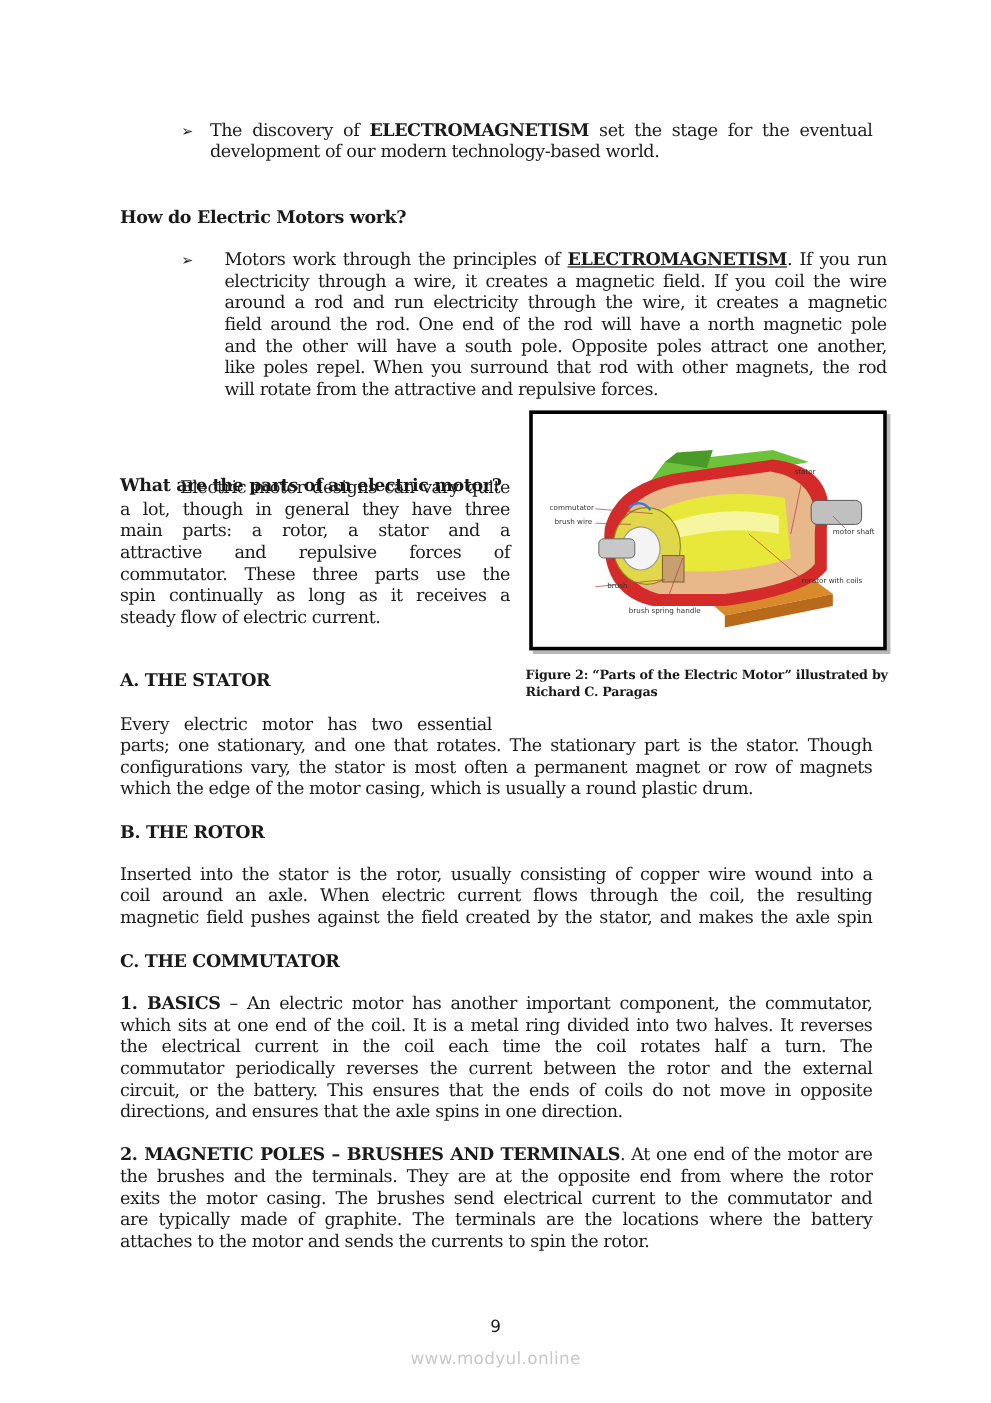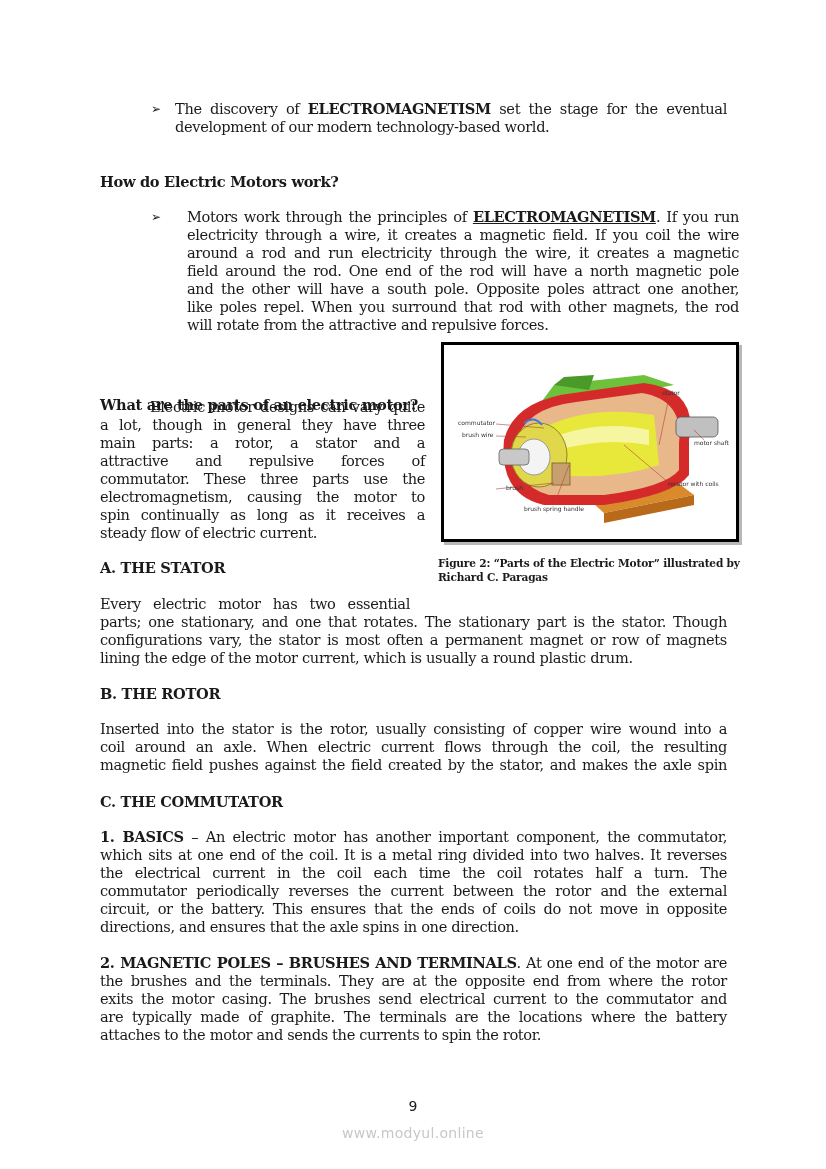--- a/index.html
+++ b/index.html
@@ -47,21 +47,20 @@
     <span class="line last">will rotate from the attractive and repulsive forces.</span>
   </div>
 
   <div class="h" style="left:100px; top:370px;margin-top:26px;">What are the parts of an electric motor?</div>
   <div class="p" style="left:100px; top:398px; width:325px;">
     <span class="line" style="padding-left:50px;">Electric motor designs can vary quite</span>
     <span class="line">a lot, though in general they have three</span>
     <span class="line">main parts: a rotor, a stator and a</span>
     <span class="line">attractive and repulsive forces of</span>
     <span class="line">commutator. These three parts use the</span>
-    <span class="line">electromagnetism, causing the motor to</span>
     <span class="line">spin continually as long as it receives a</span>
     <span class="line last">steady flow of electric current.</span>
   </div>
 
   <div class="figure-frame">
     <svg width="292" height="194" viewBox="0 0 292 194">
 
       <polygon points="140,150 230,135 250,150 160,168" fill="#d98a2a"></polygon>
       <polygon points="160,168 250,150 250,160 160,178" fill="#b86a1a"></polygon>
 
@@ -105,21 +104,21 @@
   <div class="caption">
     <div>Figure 2: “Parts of the Electric Motor” illustrated by</div>
     <div>Richard C. Paragas</div>
   </div>
 
   <div class="h" style="left:100px; top:559px;">A. THE STATOR</div>
   <div class="p" style="left:100px; top:595px; width:627px;">
     <span class="line" style="width:310px;">Every electric motor has two essential</span>
     <span class="line">parts; one stationary, and one that rotates. The stationary part is the stator. Though</span>
     <span class="line">configurations vary, the stator is most often a permanent magnet or row of magnets</span>
-    <span class="line last">lining the edge of the motor current, which is usually a round plastic drum.</span>
+    <span class="line last">which the edge of the motor casing, which is usually a round plastic drum.</span>
   </div>
 
   <div class="h" style="left:100px; top:685px;">B. THE ROTOR</div>
   <div class="p" style="left:100px; top:720px; width:627px;">
     <span class="line">Inserted into the stator is the rotor, usually consisting of copper wire wound into a</span>
     <span class="line">coil around an axle. When electric current flows through the coil, the resulting</span>
     <span class="line">magnetic field pushes against the field created by the stator, and makes the axle spin</span>
   </div>
 
   <div class="h" style="left:100px; top:793px;">C. THE COMMUTATOR</div>

